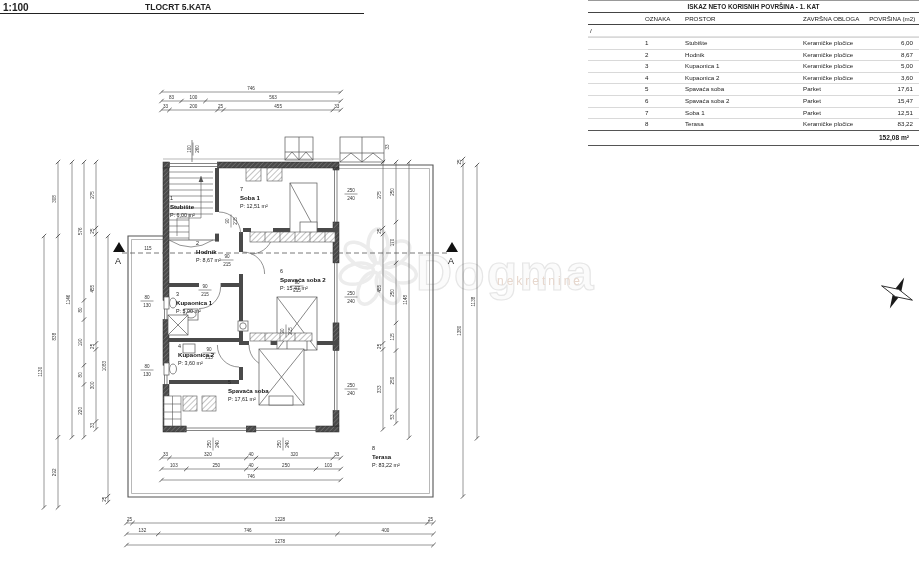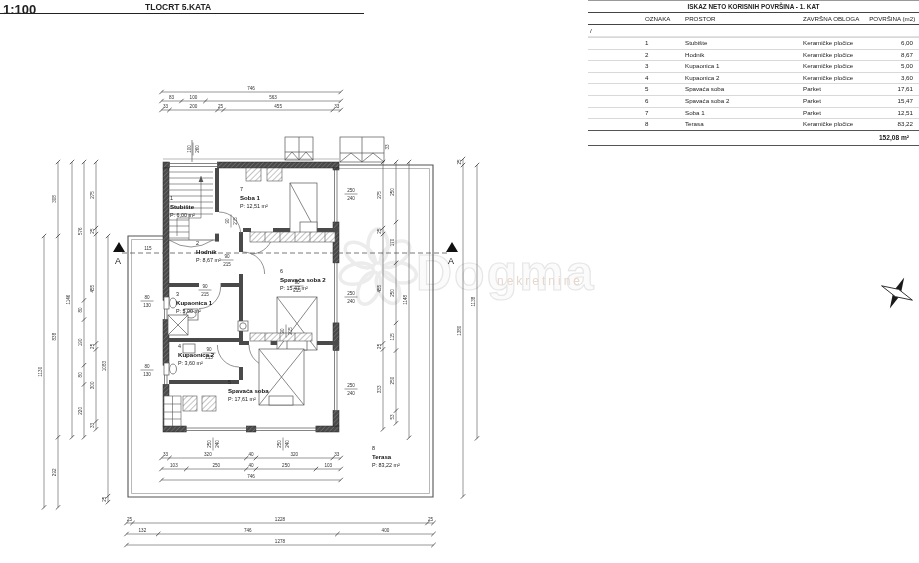--- a/index.html
+++ b/index.html
@@ -1,19 +1,19 @@
 <!DOCTYPE html>
 <html><head>
 <meta charset="utf-8">
 <style>
   html,body{margin:0;padding:0;background:#fff;}
   #app{position:relative;width:919px;height:563px;background:#fff;overflow:hidden;
        font-family:"Liberation Sans",sans-serif;color:#222;}
   
-  .hdr-scale{position:absolute;left:3px;top:2px;font-size:13px;font-weight:bold;}
+  .hdr-scale{position:absolute;left:3px;top:2px;font-size:10px;font-weight:bold;}
   .hdr-title{position:absolute;left:145px;top:2px;font-size:8.5px;font-weight:bold;}
   .hdr-rule{position:absolute;left:0;top:13px;width:364px;border-top:1.4px solid #222;}
   
   .tbl{position:absolute;left:588px;top:0;width:331px;font-size:6.2px;color:#222;}
   .tbl .title{height:11px;line-height:11px;text-align:center;font-weight:bold;font-size:6.4px;
               border-top:1px solid #999;border-bottom:1px solid #444;white-space:nowrap;}
   .trow{display:grid;grid-template-columns:57px 40px 118px 1fr 62px;white-space:nowrap;}
   .thead{height:11px;line-height:11px;border-bottom:1px solid #444;color:#222;}
   .tslash{height:11px;line-height:11px;padding-left:2px;border-bottom:1px solid #e2e2e2;}
   .r{height:10.6px;line-height:10.6px;border-top:1px solid #d9d9d9;}

